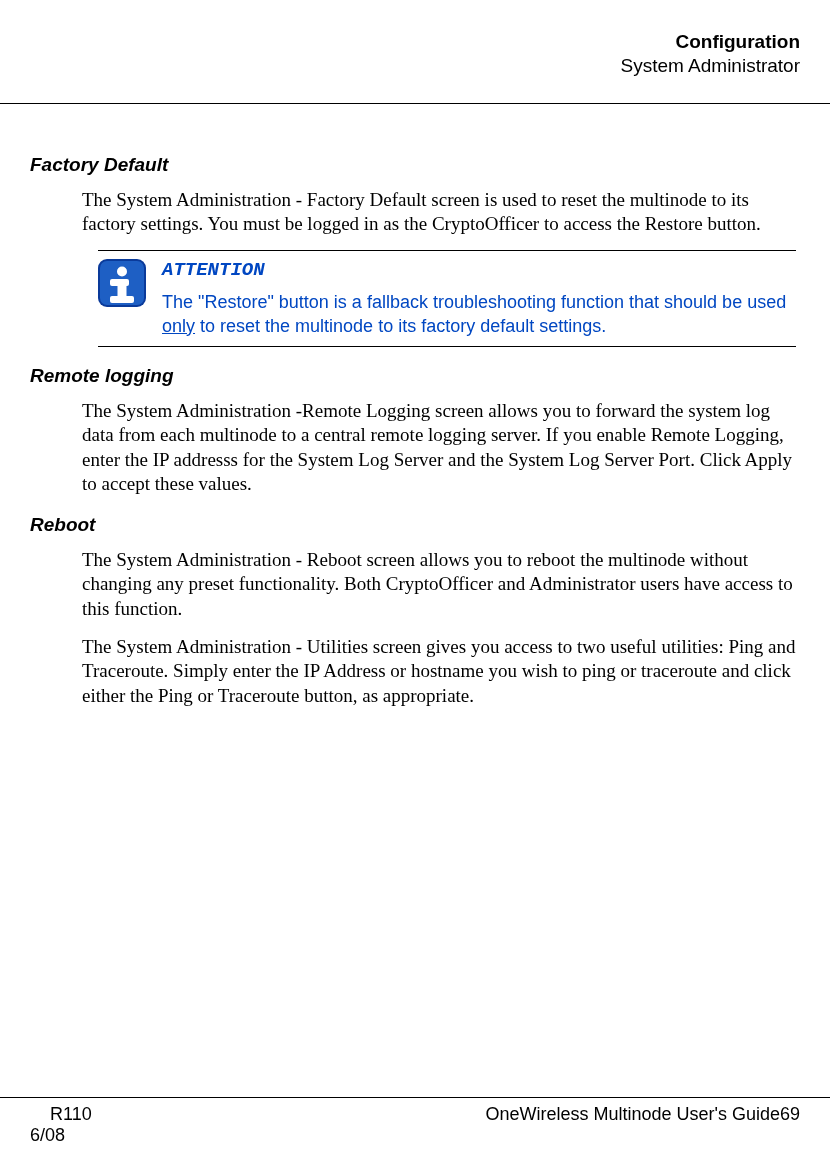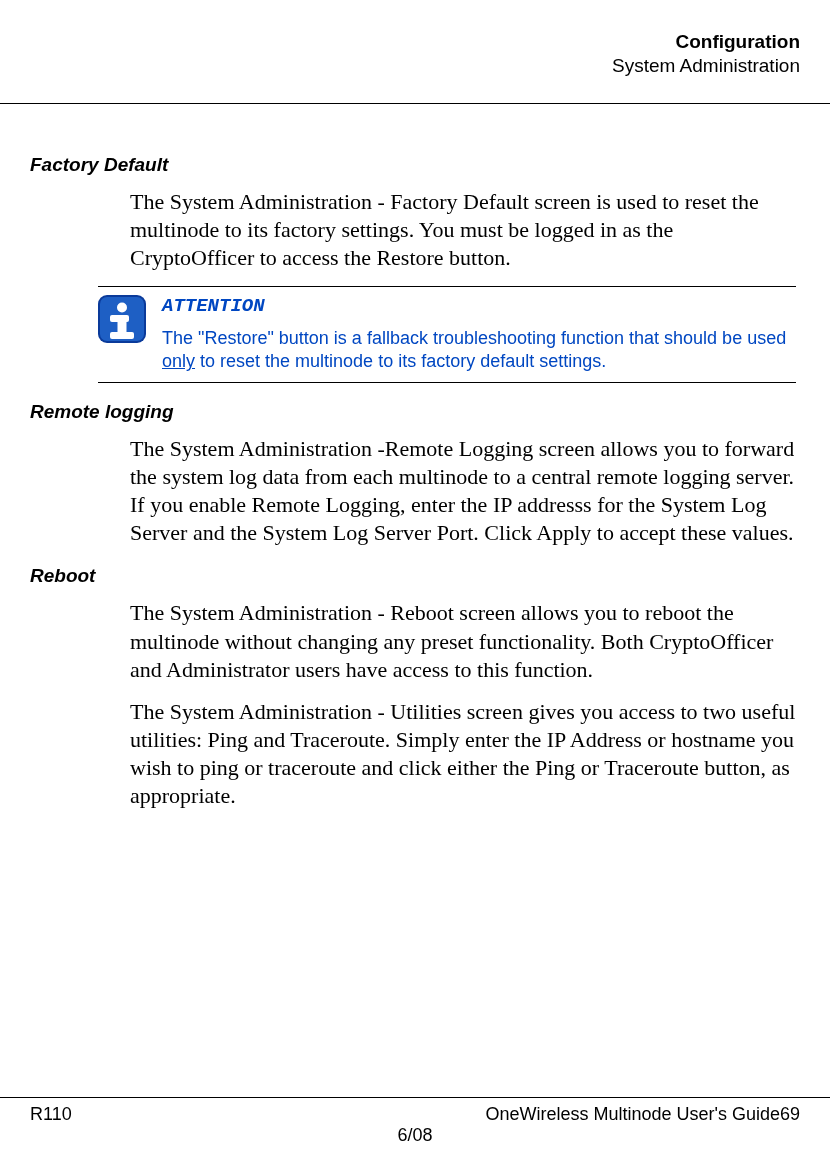--- a/index.html
+++ b/index.html
@@ -47,23 +47,23 @@
       font-size: 19px;
       margin-bottom: 12px;
       margin-top: 18px;
       font-style: italic;
     }
     .section-heading.first {
       margin-top: 0;
     }
     .body-text {
       font-family: "Times New Roman", Times, serif;
-      font-size: 22px;
+      font-size: 19px;
       line-height: 1.28;
-      margin-left: 100px;
+      margin-left: 52px;
       margin-right: 4px;
       margin-bottom: 14px;
     }
     .attention-box {
       margin-left: 68px;
       margin-right: 4px;
       border-top: 1.5px solid #000;
       border-bottom: 1.5px solid #000;
       padding: 8px 0 8px 0;
       margin-bottom: 14px;
@@ -109,39 +109,40 @@
       font-family: Arial, Helvetica, sans-serif;
       font-size: 18px;
     }
     .footer-row1 {
       display: flex;
       justify-content: space-between;
       align-items: baseline;
     }
     .footer-left {
       text-align: left;
+      margin-left: 20px;
     }
     .footer-center {
       text-align: right;
       flex: 1;
     }
     .footer-right {
       text-align: center;
     }
     .footer-row2 {
-      text-align: center;
+      text-align: left;
     }
   </style>
 </head>
 <body>
 
 <div class="page">
   <div class="header">
     <div class="header-line1">Configuration</div>
-    <div class="header-line2">System Administration</div>
+    <div class="header-line2">System Administrator</div>
   </div>
 
   <div class="content">
 
     <div class="section-heading first">Factory Default</div>
     <div class="body-text">The System Administration - Factory Default screen is used to reset the multinode to its factory settings.  You must be logged in as the CryptoOfficer to access the Restore button.</div>
 
     <div class="attention-box">
       <div class="attention-icon">
         <svg viewBox="0 0 48 48">

